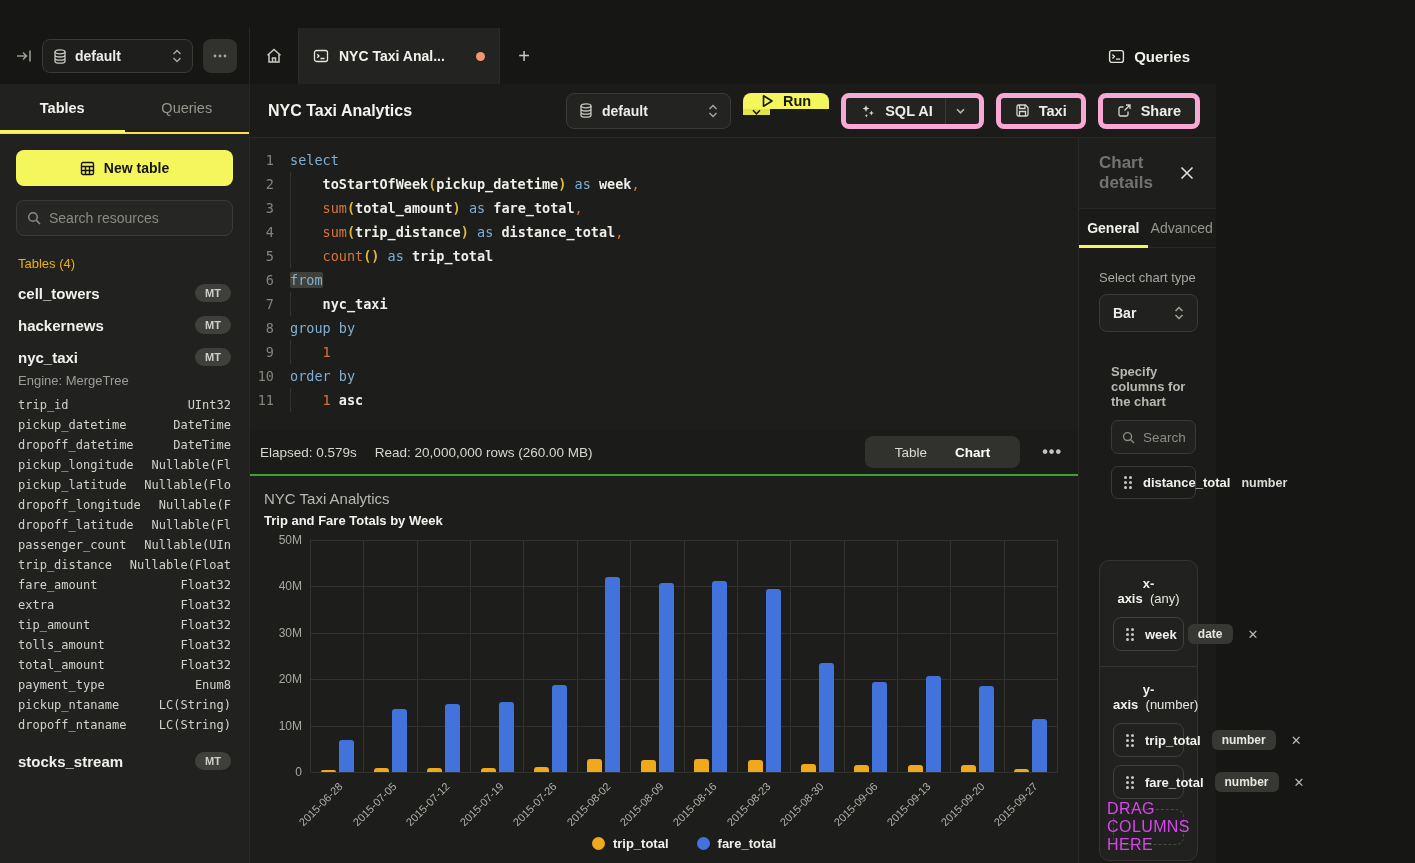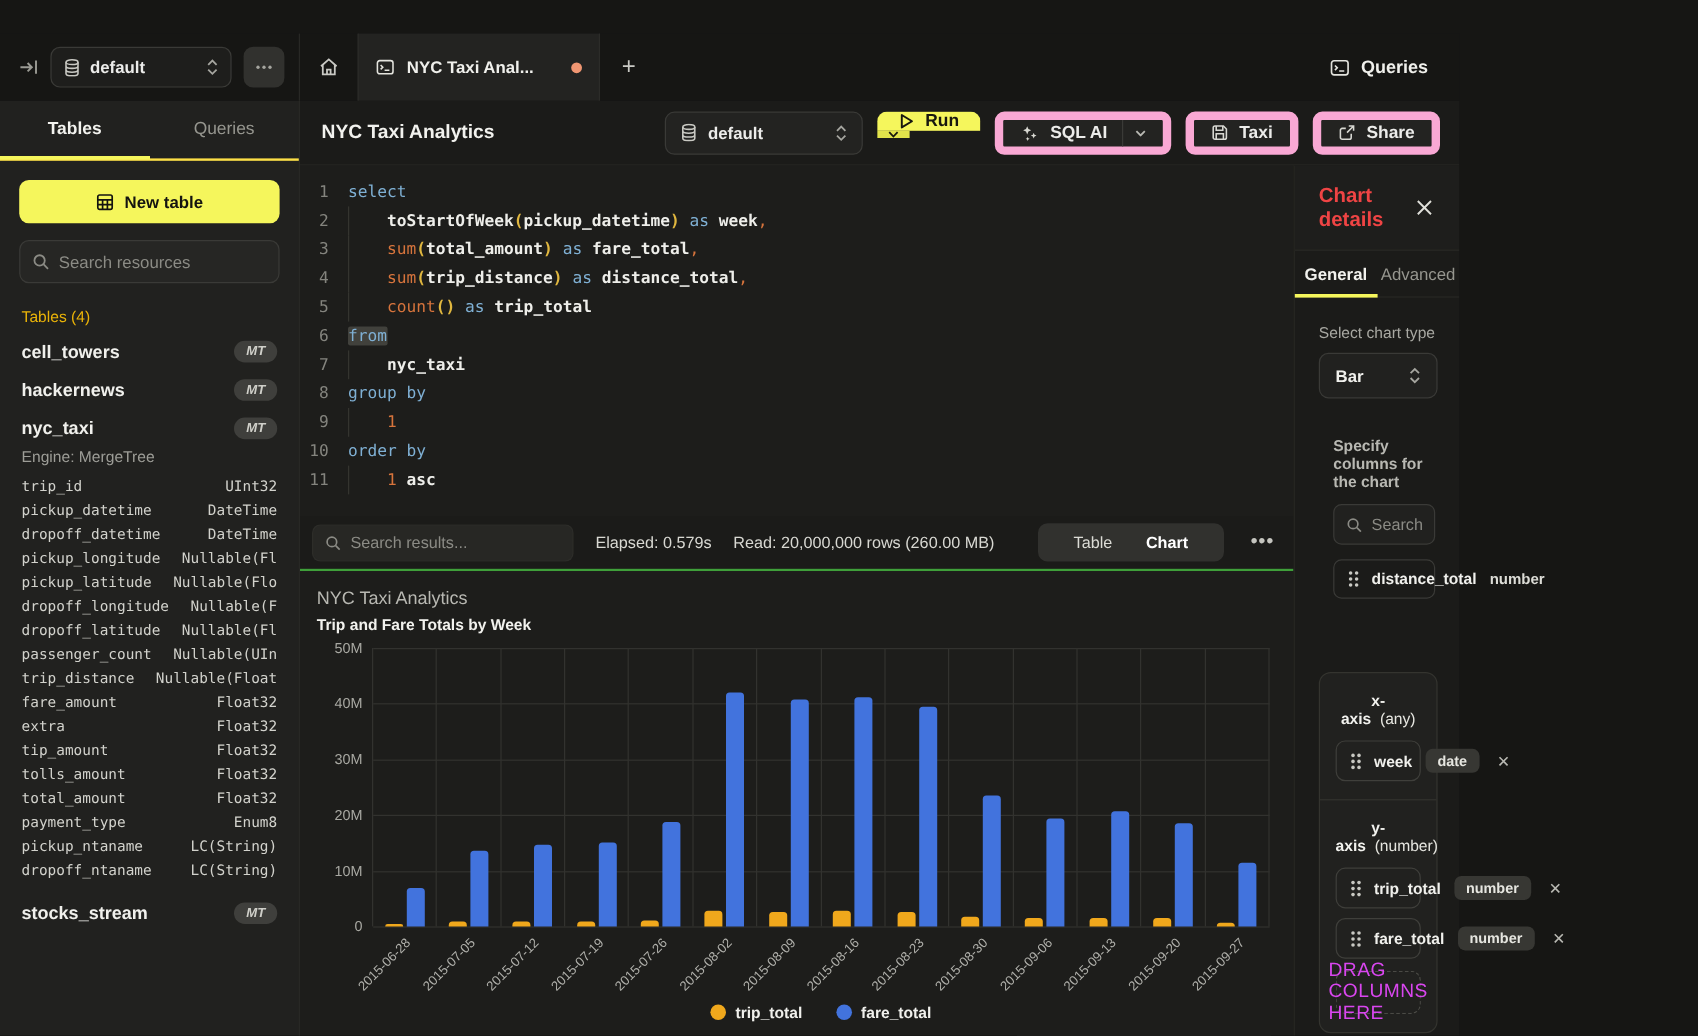--- a/index.html
+++ b/index.html
@@ -43,40 +43,40 @@
     cursor:pointer; font-family:inherit; }
   .search-box { margin-top:14px; height:36px; background:#262624; border:1px solid #3a3a37; border-radius:8px;
     display:flex; align-items:center; gap:8px; padding:0 10px; color:#8b8b85; }
   .search-box input { background:transparent; border:none; outline:none; color:#d8d8d2; font-size:14px;
     width:100%; font-family:inherit; }
   .search-box input::placeholder { color:#8b8b85; }
   .tables-header { margin:20px 0 6px 2px; font-size:13px; color:#eab308; }
   .table-row { display:flex; align-items:center; justify-content:space-between; padding:7px 2px; cursor:pointer; }
   .table-row .tname { font-size:15px; font-weight:700; color:#f0f0ec; }
   .mt-badge { background:#3f3f3c; color:#cfcfc9; font-size:11px; font-weight:700; border-radius:10px;
-    padding:3px 10px;font-style:italic; }
+    padding:3px 10px; }
   .engine-line { font-size:13px; color:#9d9d97; margin:0 0 7px 2px; }
   .col-row { display:flex; justify-content:space-between; font-family:"DejaVu Sans Mono", monospace;
     font-size:12px; line-height:20px; color:#d2d2cc; padding:0 2px; }
   .col-row .ctype { color:#d2d2cc; }
   .stocks-gap { height:10px; }
 
   
   .main-toolbar { position:absolute; top:56px; left:250px; right:0; height:54px; background:#1b1b19;
     border-bottom:1px solid #282825; display:flex; align-items:center; padding:0 16px 0 18px; }
   .query-title { font-size:16px; font-weight:600; color:#f2f2ee; flex:1; }
   .tb-group { display:flex; align-items:center; gap:12px; }
   .tb-select { height:36px; min-width:165px; background:#232321; border:1px solid #3a3a37; border-radius:8px;
     display:flex; align-items:center; gap:9px; padding:0 12px; cursor:pointer; }
   .tb-select .lbl { font-size:14px; font-weight:600; color:#ececea; flex:1; }
   .run-btn { height:36px; display:flex; border-radius:8px; overflow:hidden; cursor:pointer;flex-direction:column; }
   .run-main { background:#f5f65c; color:#18180f; display:flex; align-items:center; gap:9px;
     padding:0 18px; font-size:14.5px; font-weight:700; }
   .run-caret { background:#e2e34b; width:27px; display:flex; align-items:center; justify-content:center; color:#18180f; }
-  .dark-btn { height:36px; background:#232321; border:7px solid #f9a8d4; border-radius:8px; color:#ececea;
+  .dark-btn { height:36px; background:#232321; border:5px solid #f9a8d4; border-radius:8px; color:#ececea;
     display:flex; align-items:center; gap:9px; padding:0 14px; font-size:14.5px; font-weight:600; cursor:pointer; }
   .sqlai-caret { border-left:1px solid #3a3a37; margin-left:3px; padding-left:10px; height:100%;
     display:flex; align-items:center; color:#b9b9b3; }
 
   
   .editor { position:absolute; top:110px; left:250px; width:828px; height:292px; background:#1d1d1b;
     padding:10px 0 0 0; font-family:"DejaVu Sans Mono", monospace; font-size:13.5px; line-height:24px; }
   .cl { display:flex; position:relative; }
   .cl .ln { width:40px; text-align:right; padding-right:16px; color:#84847e; flex:none; user-select:none; }
   .cl .code { position:relative; white-space:pre; }
@@ -124,21 +124,21 @@
     font-size:11px; color:#b0b0ab; white-space:nowrap; }
   .legend { margin-left:46px; width:748px; display:flex; justify-content:center; gap:28px; margin-top:2px; }
   .legend-item { display:flex; align-items:center; gap:8px; font-size:13px; font-weight:700; color:#f0f0ec; cursor:pointer; }
   .legend-dot { width:13px; height:13px; border-radius:50%; }
 
   
   .right-panel { position:absolute; top:110px; left:1078px; right:0; bottom:0; background:#1b1b19;
     border-left:1px solid #282825; display:flex; flex-direction:column; }
   .rp-header { height:71px; display:flex; align-items:center; justify-content:space-between;
     padding:0 22px 0 20px; border-bottom:1px solid #282825; background:#1e1e1c; }
-  .rp-title { font-size:17px; font-weight:700; color:#ef4444; }
+  .rp-title { font-size:17px; font-weight:700; color:#737373; }
   .rp-close { color:#e0e0da; font-size:17px; cursor:pointer; }
   .rp-tabs { display:flex; height:39px; border-bottom:1px solid #282825; }
   .rp-tab { flex:1; display:flex; align-items:center; justify-content:center; font-size:14px;
     color:#96968f; cursor:pointer; position:relative; }
   .rp-tab.active { color:#f2f2ee; font-weight:700; }
   .rp-tab.active::after { content:""; position:absolute; left:0; right:0; bottom:-1px; height:3px; background:#f5f65c; }
   .rp-body { flex:1; padding:22px 18px 0 20px; display:flex; flex-direction:column; }
   .rp-label { font-size:13px; color:#a8a8a2; margin-bottom:9px; }
   .rp-select { height:38px; background:#202020; background-color:#21211f; border:1px solid #3a3a37; border-radius:8px;
     display:flex; align-items:center; padding:0 13px; cursor:pointer; }
@@ -458,29 +458,20 @@
         <span class="ln">10</span>
         <span class="code"><span class="tok kw">order by</span></span>
       </div>
       <div class="cl ind">
         <span class="ln">11</span>
         <span class="code"><span class="tok tx">    </span><span class="tok nm">1</span><span class="tok tx"> </span><span class="tok id">asc</span></span>
       </div>
     </div>
 
   <div class="results-bar">
-    <div class="results-search">
-      <span>
-        <svg width="13" height="13" viewBox="0 0 14 14" fill="none" stroke="#8b8b85" stroke-width="1.5">
-            <circle cx="6" cy="6" r="4.3"></circle>
-            <path d="M9.4 9.4 13 13"></path>
-          </svg>
-      </span>
-      <input placeholder="Search results..." style="">
-    </div>
     <span class="stat">Elapsed: 0.579s</span>
     <span class="stat">Read: 20,000,000 rows (260.00 MB)</span>
     <span class="spacer"></span>
     <div class="view-toggle" id="view-toggle">
         <div class="view-seg">Table</div>
         <div class="view-seg active">Chart</div>
       </div>
     <span class="more-dots">•••</span>
   </div>
   <div class="green-rule"></div>

